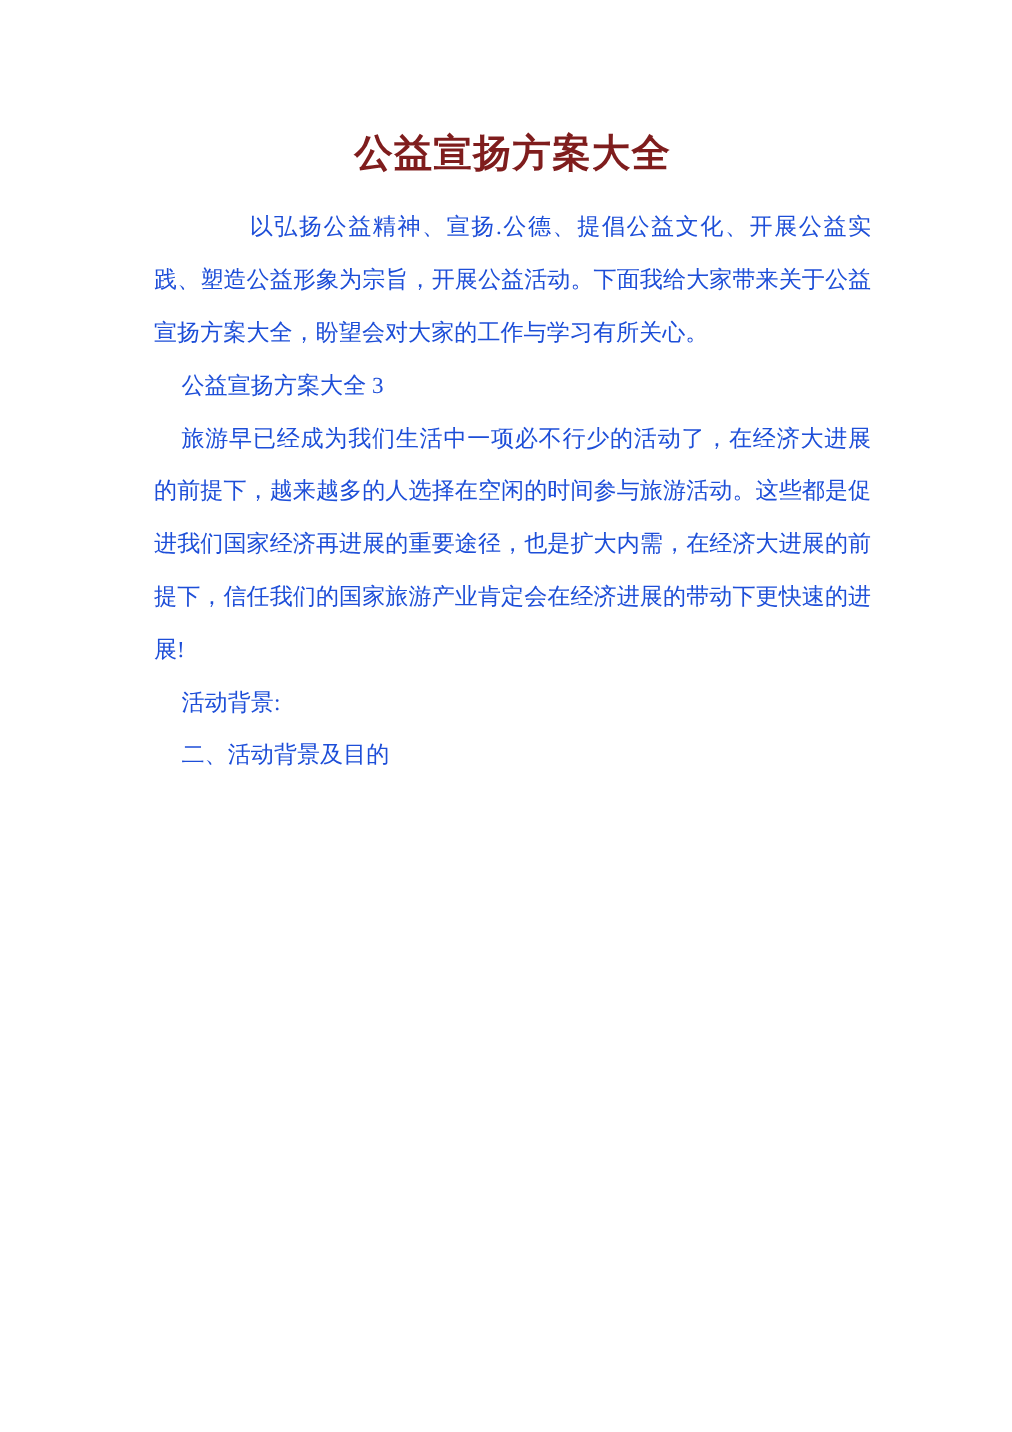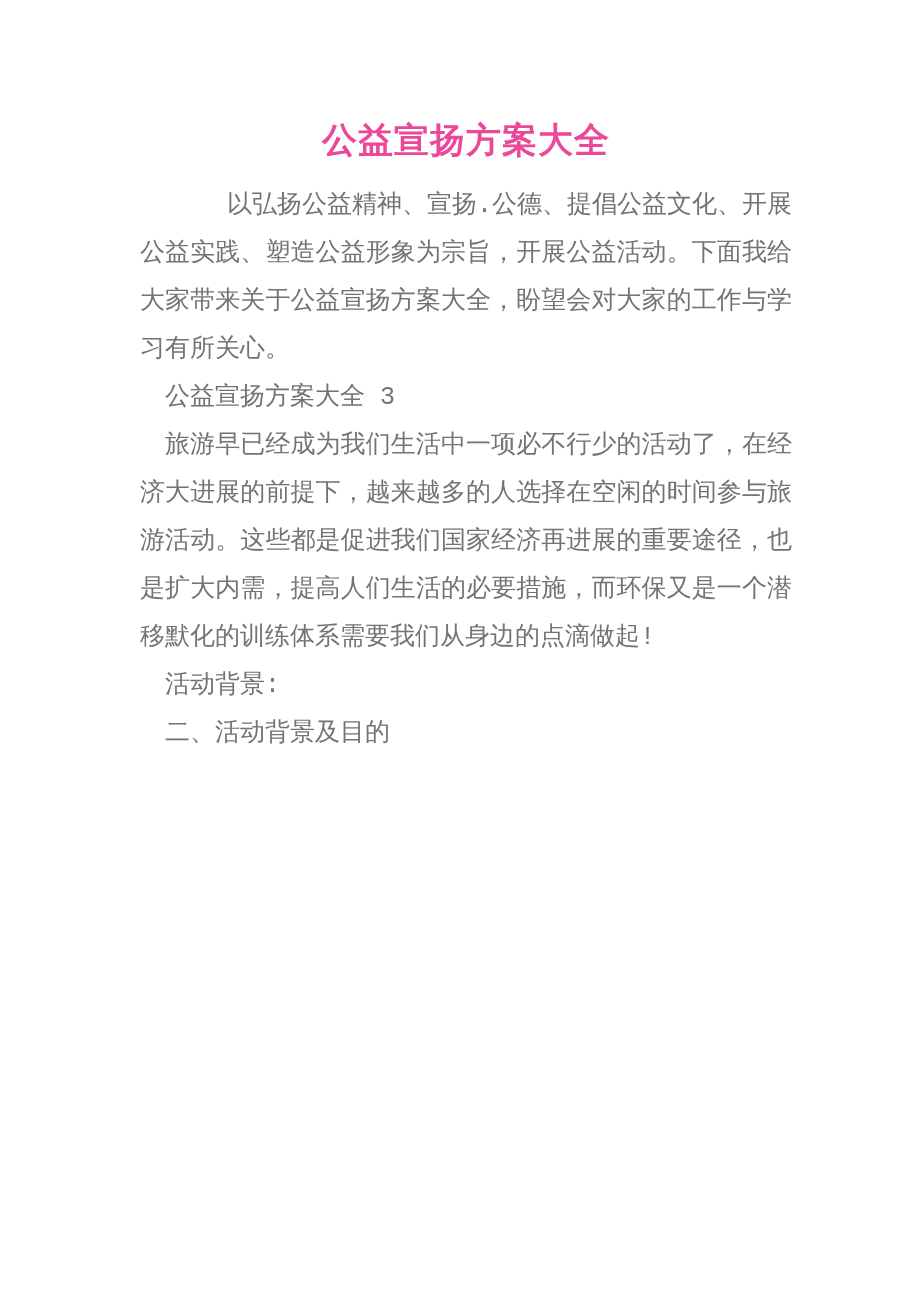--- a/index.html
+++ b/index.html
@@ -26,48 +26,47 @@
     width: 652px;
   }
   .doc-title {
     font-family: "Liberation Sans", "DejaVu Sans", sans-serif;
     font-weight: 700;
     font-size: 35px;
     line-height: 48px;
     letter-spacing: 1px;
     text-align: center;
     margin: 0 0 18px 0;
-    color: #ec4899;
+    color: #7f1d1d;
   }
   .para {
-    font-size: 25px;
+    font-size: 21px;
     line-height: 48px;
     margin: 0;
     text-align: justify;
     text-justify: inter-ideograph;
     word-break: break-all;
-    color: #737373;
-    font-family: Liberation Mono, monospace;
+    color: #1d4ed8;
   }
   .indent-xl { text-indent: 87px; }
   .indent-1  { text-indent: 25px; }
 </style>
 </head>
 <body>
 
 <div class="page">
   <div class="content">
 
     <h1 class="doc-title">公益宣扬方案大全</h1>
 
     <p class="para indent-xl">以弘扬公益精神、宣扬.公德、提倡公益文化、开展公益实践、塑造公益形象为宗旨，开展公益活动。下面我给大家带来关于公益宣扬方案大全，盼望会对大家的工作与学习有所关心。</p>
 
     <p class="para indent-1">公益宣扬方案大全 3</p>
 
-    <p class="para indent-1">旅游早已经成为我们生活中一项必不行少的活动了，在经济大进展的前提下，越来越多的人选择在空闲的时间参与旅游活动。这些都是促进我们国家经济再进展的重要途径，也是扩大内需，提高人们生活的必要措施，而环保又是一个潜移默化的训练体系需要我们从身边的点滴做起!</p>
+    <p class="para indent-1">旅游早已经成为我们生活中一项必不行少的活动了，在经济大进展的前提下，越来越多的人选择在空闲的时间参与旅游活动。这些都是促进我们国家经济再进展的重要途径，也是扩大内需，在经济大进展的前提下，信任我们的国家旅游产业肯定会在经济进展的带动下更快速的进展!</p>
 
 
 
     <p class="para indent-1">活动背景:</p>
 
     <p class="para indent-1">二、活动背景及目的</p>
 
   </div>
 </div>
 

